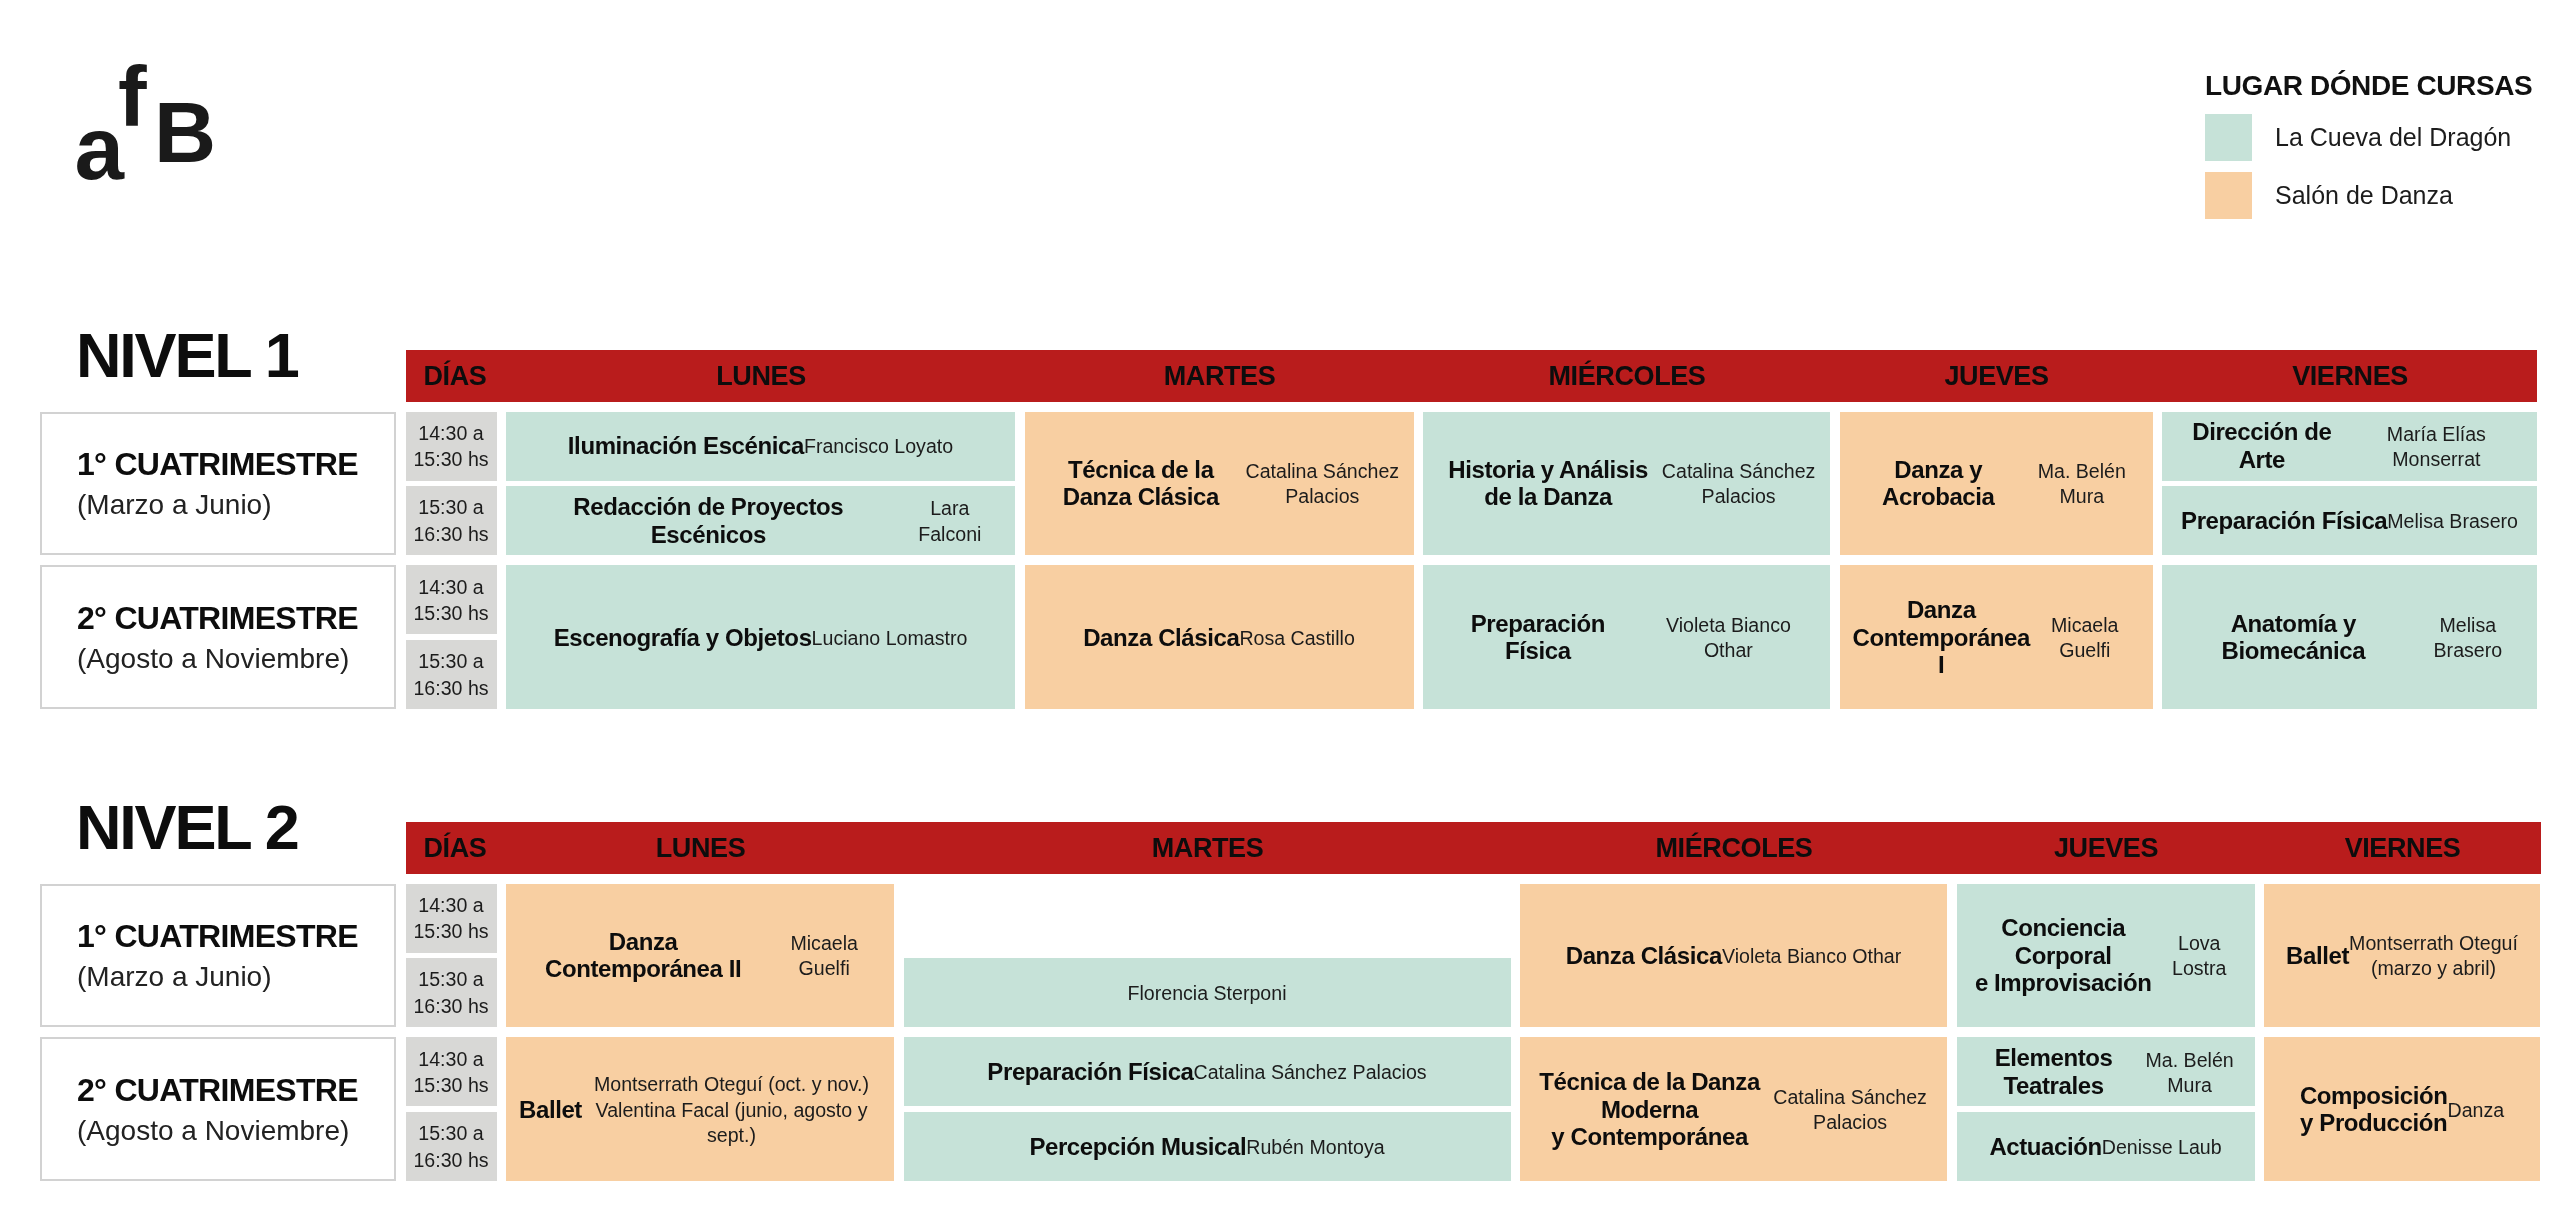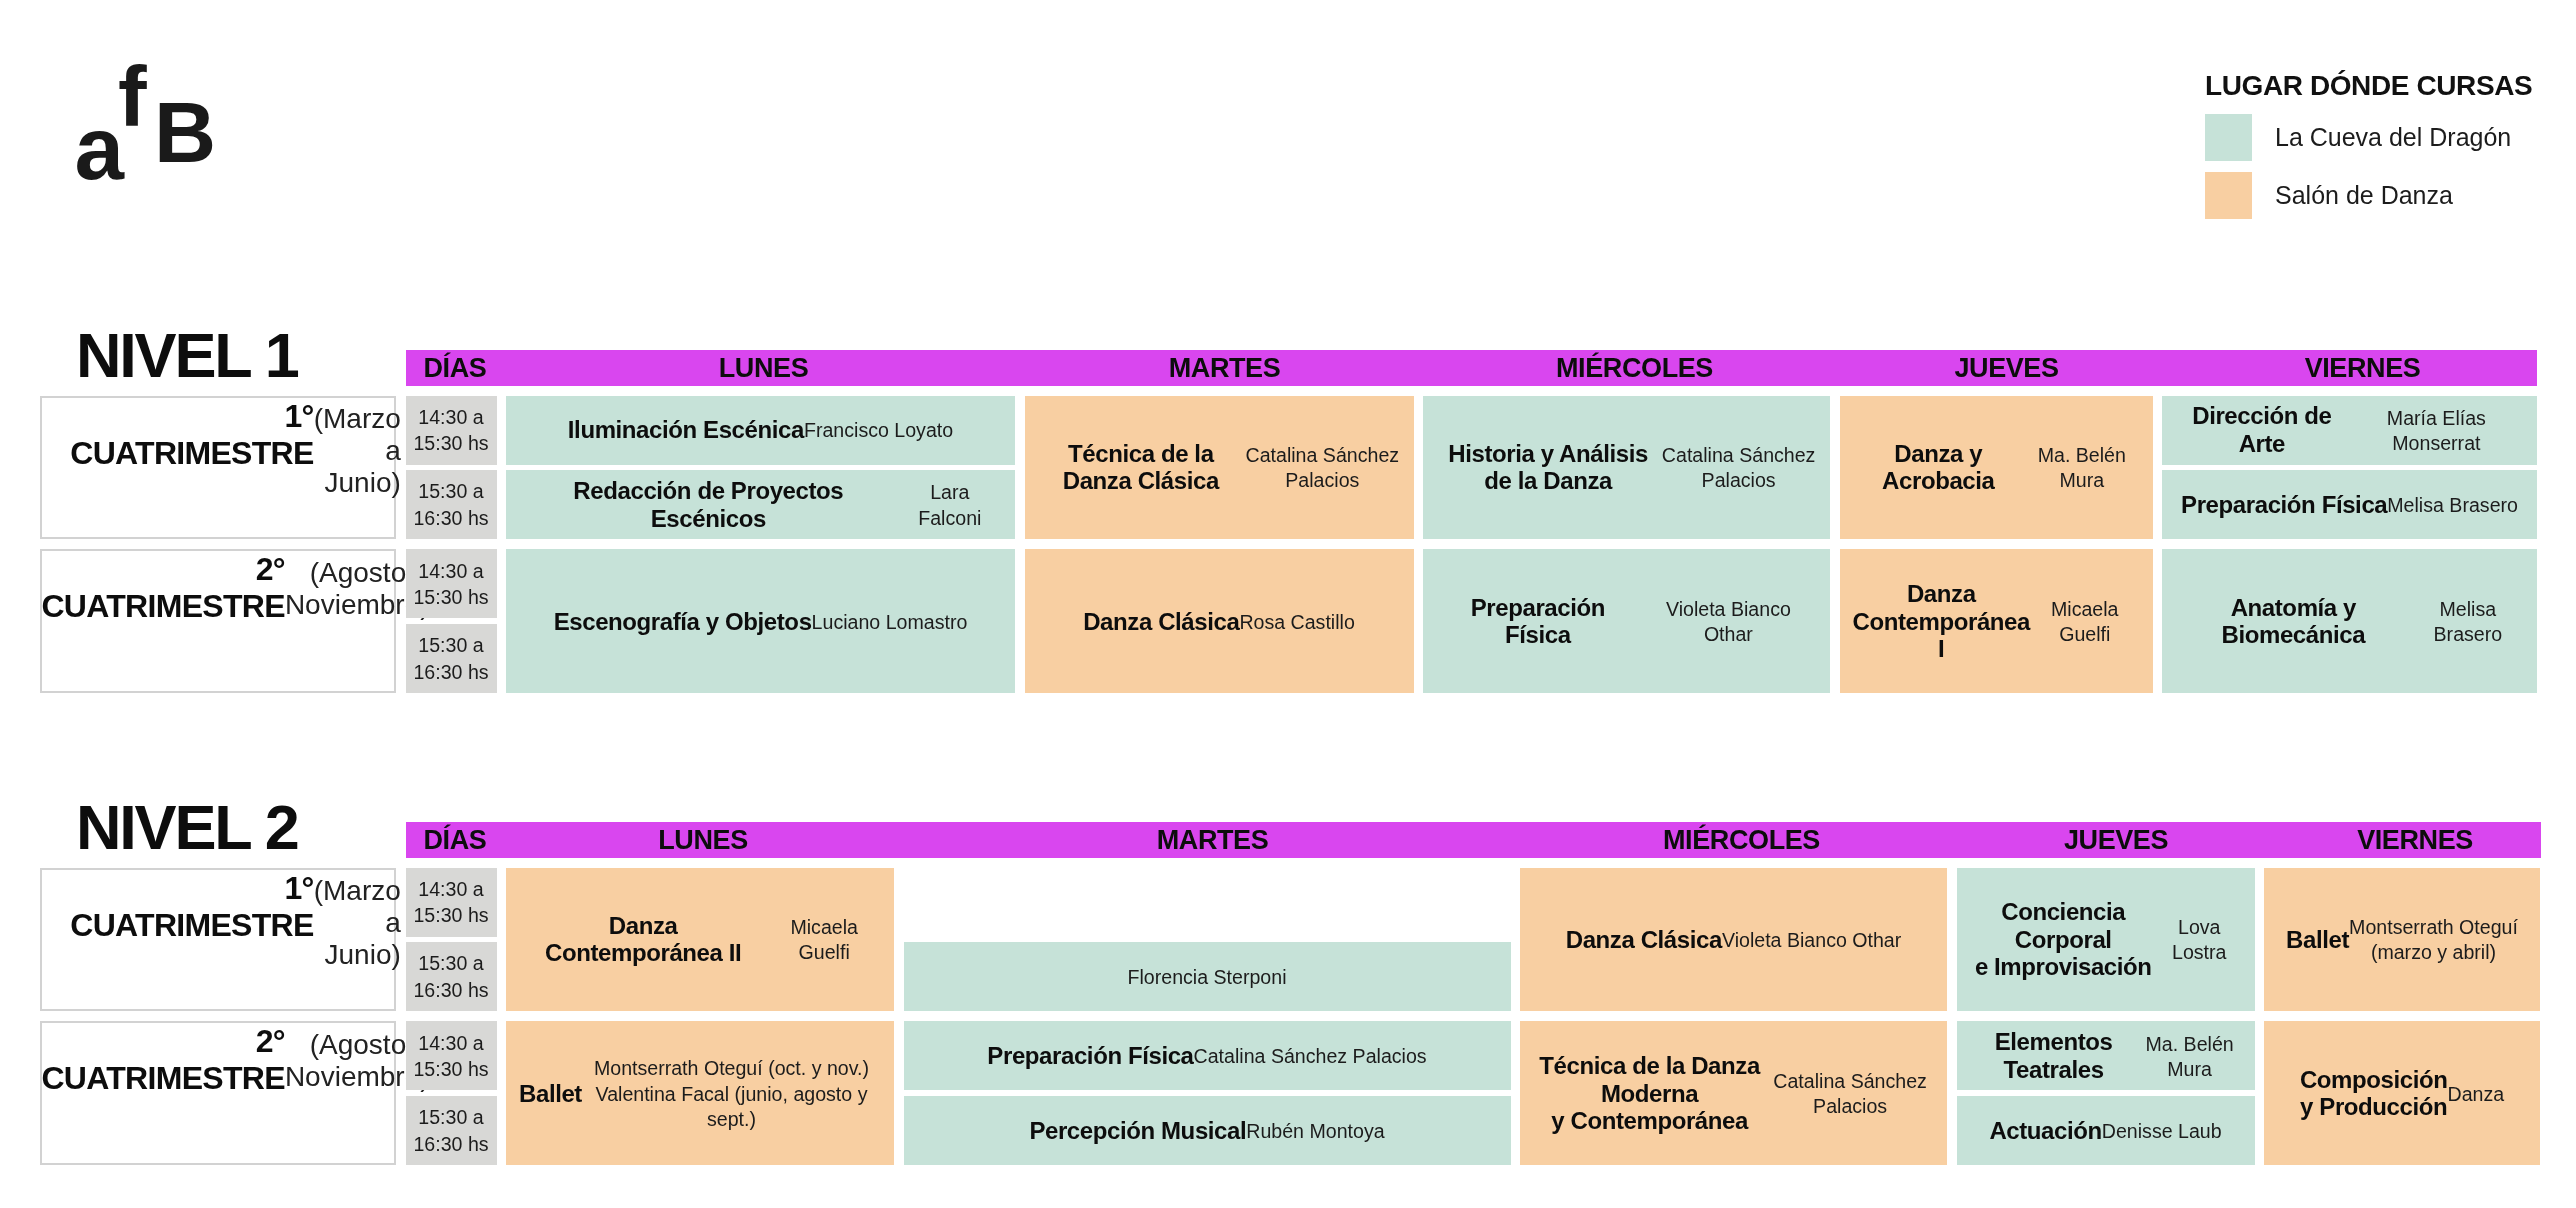--- a/index.html
+++ b/index.html
@@ -33,23 +33,23 @@
   .section { position: absolute; left: 40px; width: 2516px; }
   .section.n1 { top: 350px; }
   .section.n2 { top: 822px; }
   .level-title {
     position: absolute; left: 36px; top: -31px; margin: 0;
     font-size: 63px; font-weight: bold; letter-spacing: -2.2px; color: #0d0d0d;
   }
 
   
   .header-bar {
-    margin-left: 366px; height: 36px;
-    background: #d946ef;
-    display: grid; align-items: center; column-gap: 9.5px; gap: 12px;
+    margin-left: 366px; height: 52px;
+    background: #b91c1c;
+    display: grid; align-items: center; column-gap: 9.5px;
   }
   .header-bar.l1 { width: 2131px; grid-template-columns: 91px 509px 389px 407px 313px 375px; }
   .header-bar.l2 { width: 2135px; grid-template-columns: 91px 388px 607px 427px 298px 276px; }
   .day-label { text-align: center; font-weight: bold; font-size: 27px; letter-spacing: -0.4px; color: #0d0d0d; }
   .day-label.dias { text-align: left; padding-left: 17.5px; }
 
   
   .term { display: grid; grid-template-rows: 69px 69px; row-gap: 5.8px; column-gap: 9.5px; margin-top: 9.5px; }
   .term + .term { margin-top: 10.2px; }
   .n1 .term { grid-template-columns: 356px 91px 509px 389px 407px 313px 375px; }
@@ -61,22 +61,22 @@
   .col-miercoles { grid-column: 5; }
   .col-jueves    { grid-column: 6; }
   .col-viernes   { grid-column: 7; }
   .row1  { grid-row: 1; }
   .row2  { grid-row: 2; }
   .span2 { grid-row: 1 / 3; }
 
   .label-box {
     grid-column: 1; grid-row: 1 / 3;
     background: #fff; border: 2.2px solid #d2d2d2;
-    display: flex; justify-content: center;
-    padding-left: 35px; box-sizing: border-box; text-align: right;
+    display: flex; flex-direction: column; justify-content: center;
+    padding-left: 35px; box-sizing: border-box;
   }
   .term-name  { font-size: 32px; font-weight: bold; letter-spacing: -0.7px; color: #0d0d0d; }
   .term-dates { font-size: 28px; margin-top: 5.8px; color: #222; }
 
   .time-cell {
     background: #d8d8d6;
     display: flex; align-items: center; justify-content: center;
     text-align: center; font-size: 19.6px; line-height: 1.35;
     white-space: pre-line; color: #1c1c1c;
   }

